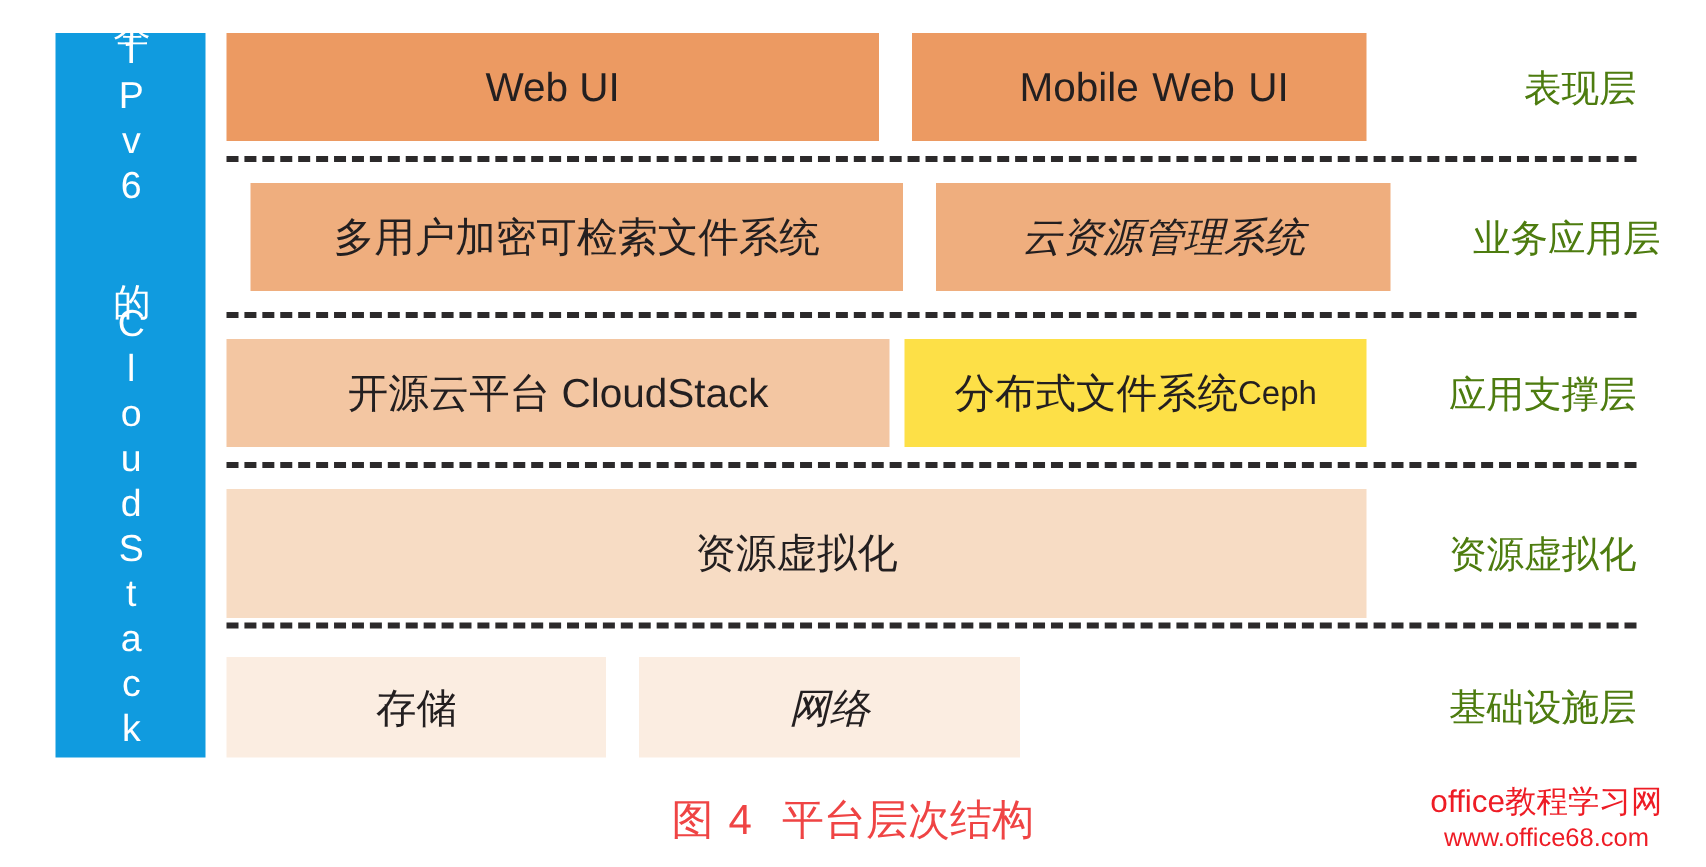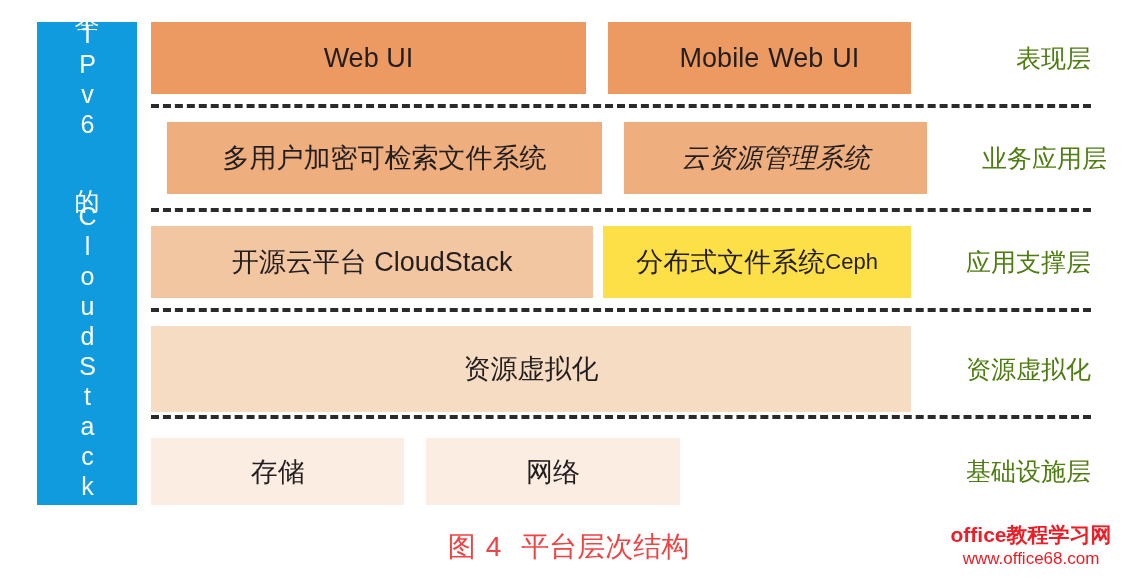--- a/index.html
+++ b/index.html
@@ -120,21 +120,21 @@
 
   .watermark {
     position: absolute;
     right: 6px;
     top: 522px;
     width: 200px;
     text-align: center;
     color: #ee1c25;
     line-height: 1.25;
   }
-  .watermark-title { font-size: 21px; font-weight: bold; }
+  .watermark-title { font-size: 21px; font-weight: normal; }
   .watermark-url { font-size: 17px; }
 </style>
 </head>
 <body>
 
 <div id="figure-root">
 
   <div class="side-banner">
     <div class="side-banner-text">基于 IPv6 的 CloudStack 云平台构建</div>
   </div>
@@ -163,21 +163,21 @@
       </div>
       <div class="layer" style="top: 304px; height: 86px;">
         <div class="boxes">
           <div class="box" style="background: rgb(247, 220, 196); width: 100%;">资源虚拟化</div>
         </div>
         <div class="layer-label">资源虚拟化</div>
       </div>
       <div class="layer" style="top: 416px; height: 67px;">
         <div class="boxes">
           <div class="box" style="background: rgb(251, 237, 225); width: 33.3333%; margin-right: 22px;">存储</div>
-          <div class="box" style="background: rgb(251, 237, 225); width: 33.3333%;">网络</div>
+          <div class="box" style="background: rgb(251, 237, 225); width: 33.3333%; font-style: italic;">网络</div>
         </div>
         <div class="layer-label">基础设施层</div>
       </div>
     </div>
 
   <div id="dividers">
       <div class="divider" style="top: 104px;"></div>
       <div class="divider" style="top: 208px;"></div>
       <div class="divider" style="top: 308px;"></div>
       <div class="divider" style="top: 415px;"></div>

